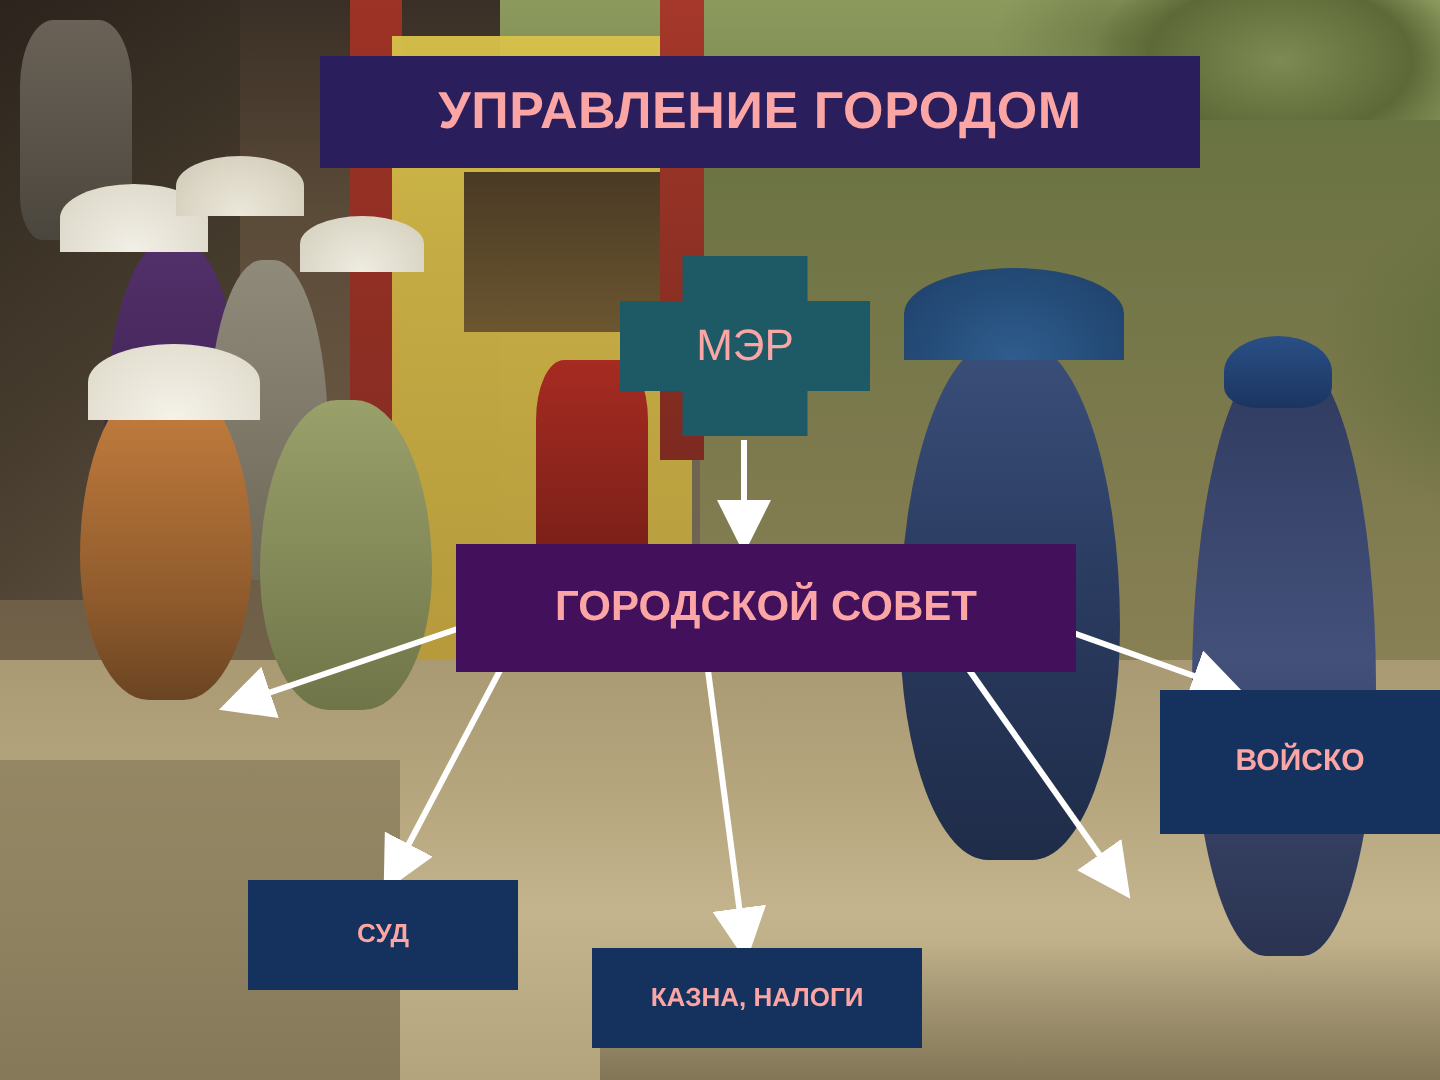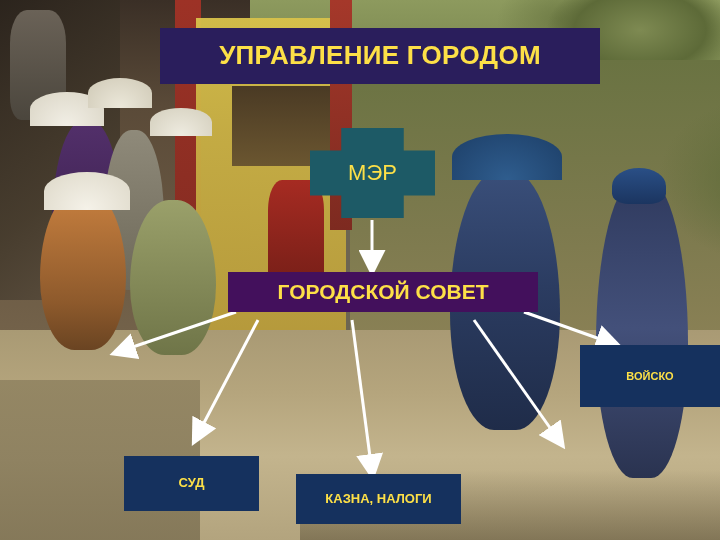--- a/index.html
+++ b/index.html
@@ -95,21 +95,21 @@
   }
 
   
   .fig { position: absolute; border-radius: 45% 45% 40% 40% / 55% 55% 45% 45%; }
   .umb { position: absolute; border-radius: 50% 50% 0 0; }
 
   
   .arrows { position: absolute; inset: 0; }
   .node {
     position: absolute;
-    color: #fde047;
+    color: #fca5a5;
     display: flex;
     align-items: center;
     justify-content: center;
     text-align: center;
     line-height: 1.15;
     box-sizing: border-box;
   }
   .node-title {
     left: 160px; top: 28px; width: 440px; height: 56px;
     background: #2a1e5c;
@@ -118,43 +118,42 @@
     letter-spacing: .3px;
   }
   .node-mayor {
     left: 310px; top: 128px; width: 125px; height: 90px;
     background: #1d5a66;
     font-size: 22px;
     font-weight: normal;
     clip-path: polygon(25% 0%, 75% 0%, 75% 25%, 100% 25%, 100% 75%, 75% 75%, 75% 100%, 25% 100%, 25% 75%, 0% 75%, 0% 25%, 25% 25%);
   }
   .node-council {
-    left: 228px; top: 272px; width: 310px; height: 40px;
+    left: 228px; top: 272px; width: 310px; height: 64px;
     background: #43105c;
     font-size: 21px;
     font-weight: bold;
   }
   .node-order {
     left: 0px; top: 352px; width: 135px; height: 60px;
     background: #15315e;
     font-size: 13px;
     font-weight: bold;
   }
   .node-army {
-    left: 580px; top: 345px; width: 140px; height: 62px;
-    background: #15315e;
-    font-size: 11px;
+    left: 580px; top: 345px; width: 140px; height: 72px;
+    background: #15315e;
+    font-size: 15px;
     font-weight: bold;
   }
   .node-court {
     left: 124px; top: 440px; width: 135px; height: 55px;
     background: #15315e;
     font-size: 13px;
     font-weight: bold;
-    margin-top: 16px;
   }
   .node-treasury {
     left: 296px; top: 474px; width: 165px; height: 50px;
     background: #15315e;
     font-size: 13px;
     font-weight: bold;
   }
   .node-market {
     left: 508px; top: 444px; width: 130px; height: 56px;
     background: #15315e;

